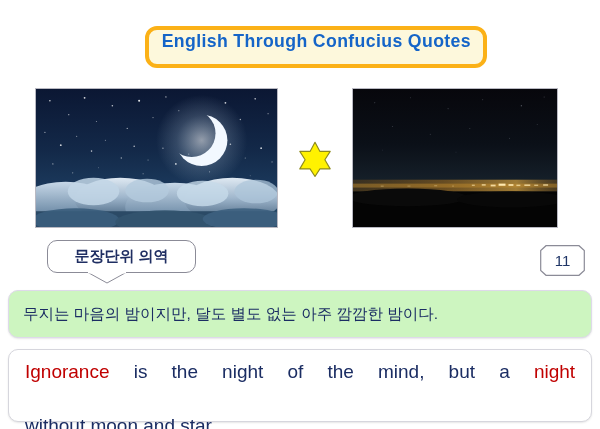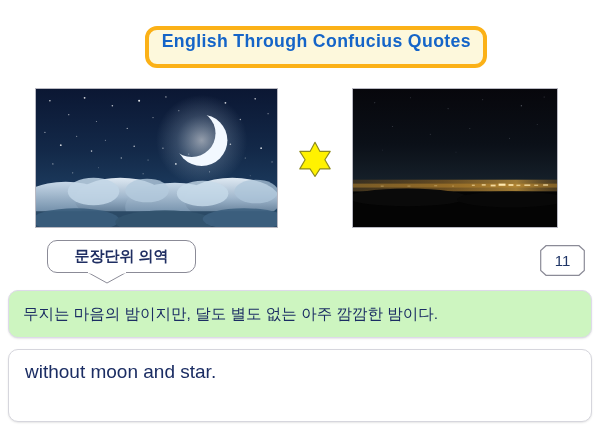--- a/index.html
+++ b/index.html
@@ -366,15 +366,16 @@
   </svg>
   <span class="page-badge-num">11</span>
 </div>
 
 <div class="kr-box">
   <span class="kr-text">무지는 마음의 밤이지만, 달도 별도 없는 아주 깜깜한 밤이다.</span>
 </div>
 
 <div class="en-box">
   <div class="en-text">
+    <span class="en-line1"><span class="hl">Ignorance</span> <span>is</span> <span>the</span> <span>night</span> <span>of</span> <span>the</span> <span>mind,</span> <span>but</span> <span>a</span> <span class="hl">night</span></span>
     <span class="en-line2">without moon and star.</span>
   </div>
 </div>
 
 </body></html>

